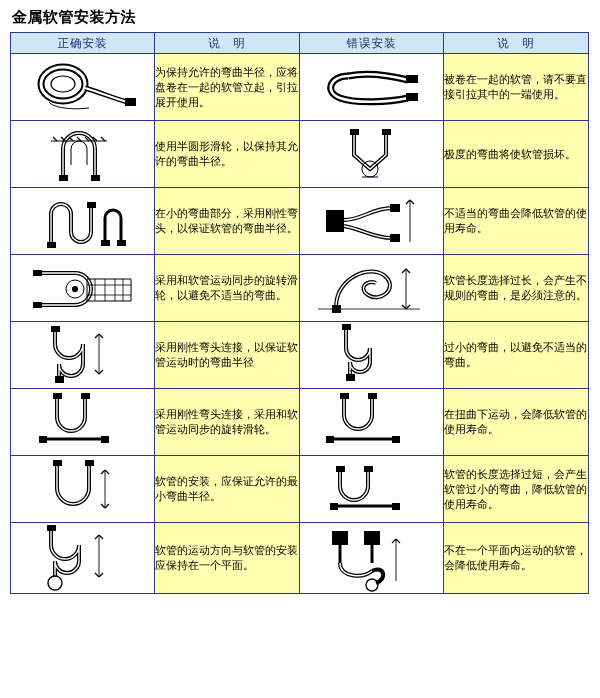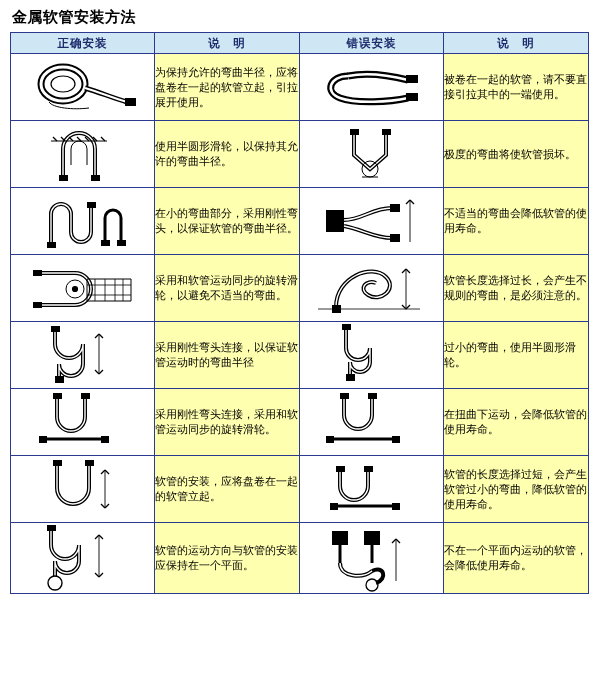--- a/index.html
+++ b/index.html
@@ -36,21 +36,21 @@
   }
   table.hose-table td, table.hose-table th {
     border: 1px solid #2b3a8f;
     padding: 0;
     vertical-align: middle;
   }
   thead th {
     background: #cfe7f5;
     color: #1b2a6b;
     font-size: 11.5px;
-    font-weight: bold;
+    font-weight: normal;
     height: 20px;
     letter-spacing: 1px;
     text-align: center;
   }
   .col-img { width: 144px; }
   .col-txt { width: 145px; }
   td.img-cell {
     background: #ffffff;
     text-align: center;
     height: 66px;
@@ -256,21 +256,21 @@
         <td class="img-cell">
           <svg class="fig" width="124" height="62" viewBox="0 0 124 62">
             <g fill="none" stroke="#000" stroke-width="1.2">
               <path d="M36 4 L36 24 A12 12 0 0 0 60 24 L60 38 A10 10 0 0 1 40 38 L40 52" stroke-width="4"></path>
               <path d="M36 4 L36 24 A12 12 0 0 0 60 24 L60 38 A10 10 0 0 1 40 38 L40 52" stroke="#fff" stroke-width="1.4"></path>
               <rect x="32" y="0" width="9" height="6" fill="#000" stroke="none"></rect>
               <rect x="36" y="50" width="9" height="7" fill="#000" stroke="none"></rect>
             </g>
           </svg>
         </td>
-        <td class="txt-cell">过小的弯曲，使用半圆形滑轮。</td>
+        <td class="txt-cell">过小的弯曲，以避免不适当的弯曲。</td>
       </tr>
 
       <tr>
         <td class="img-cell">
           <svg class="fig" width="124" height="58" viewBox="0 0 124 58">
             <g fill="none" stroke="#000" stroke-width="1.2">
               <path d="M36 4 L36 24 A14 14 0 0 0 64 24 L64 4" stroke-width="4"></path>
               <path d="M36 4 L36 24 A14 14 0 0 0 64 24 L64 4" stroke="#fff" stroke-width="1.4"></path>
               <rect x="32" y="0" width="9" height="6" fill="#000" stroke="none"></rect>
               <rect x="60" y="0" width="9" height="6" fill="#000" stroke="none"></rect>
@@ -307,21 +307,21 @@
               <rect x="32" y="0" width="9" height="6" fill="#000" stroke="none"></rect>
               <rect x="64" y="0" width="9" height="6" fill="#000" stroke="none"></rect>
               <line x1="84" y1="10" x2="84" y2="48" stroke-width="0.9"></line>
               <line x1="80" y1="14" x2="84" y2="10"></line>
                 <line x1="88" y1="14" x2="84" y2="10"></line>
               <line x1="80" y1="44" x2="84" y2="48"></line>
                 <line x1="88" y1="44" x2="84" y2="48"></line>
             </g>
           </svg>
         </td>
-        <td class="txt-cell">软管的安装，应将盘卷在一起的软管立起。</td>
+        <td class="txt-cell">软管的安装，应保证允许的最小弯曲半径。</td>
         <td class="img-cell">
           <svg class="fig" width="124" height="58" viewBox="0 0 124 58">
             <g fill="none" stroke="#000" stroke-width="1.2">
               <path d="M30 10 L30 26 A14 14 0 0 0 58 26 L58 10" stroke-width="4"></path>
               <path d="M30 10 L30 26 A14 14 0 0 0 58 26 L58 10" stroke="#fff" stroke-width="1.4"></path>
               <rect x="26" y="6" width="9" height="6" fill="#000" stroke="none"></rect>
               <rect x="54" y="6" width="9" height="6" fill="#000" stroke="none"></rect>
               <line x1="24" y1="46" x2="86" y2="46" stroke-width="3"></line>
               <rect x="20" y="43" width="8" height="7" fill="#000" stroke="none"></rect>
               <rect x="82" y="43" width="8" height="7" fill="#000" stroke="none"></rect>

